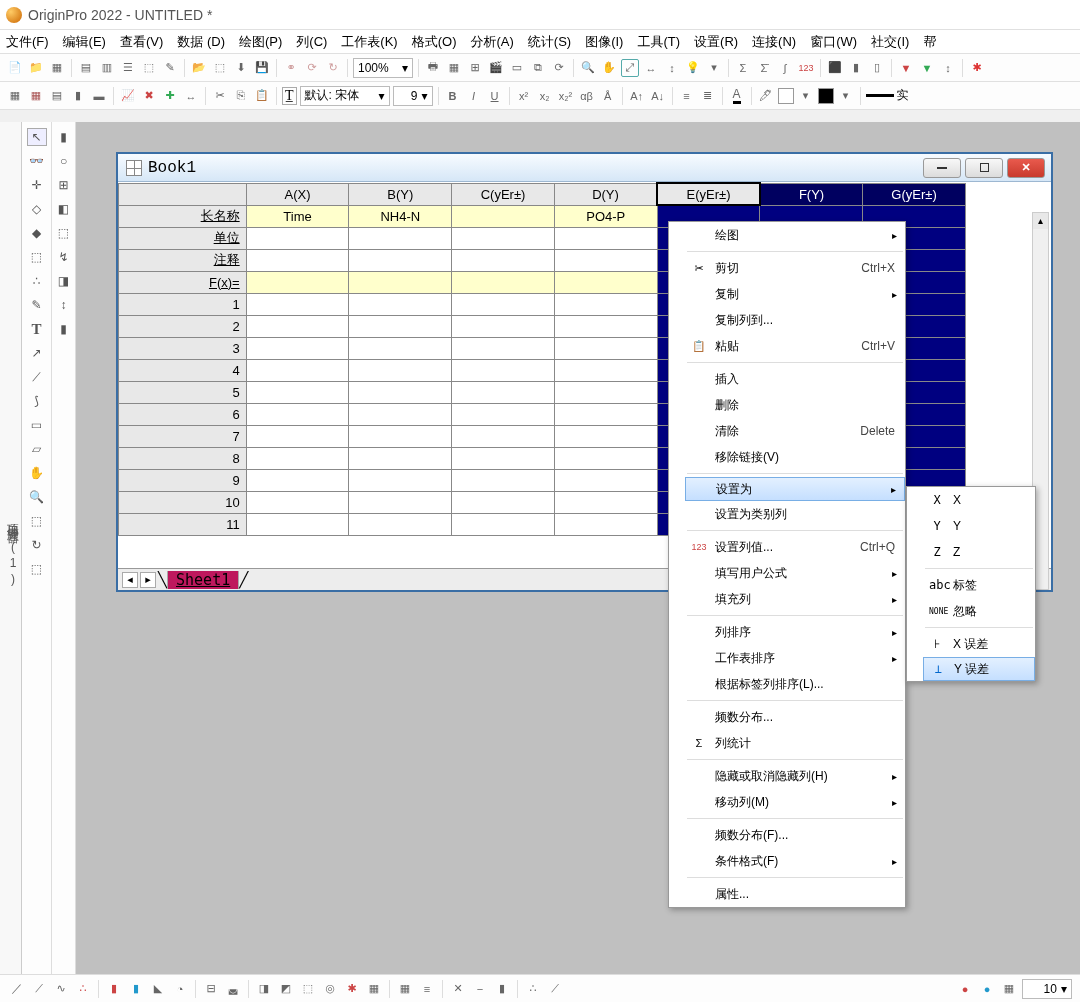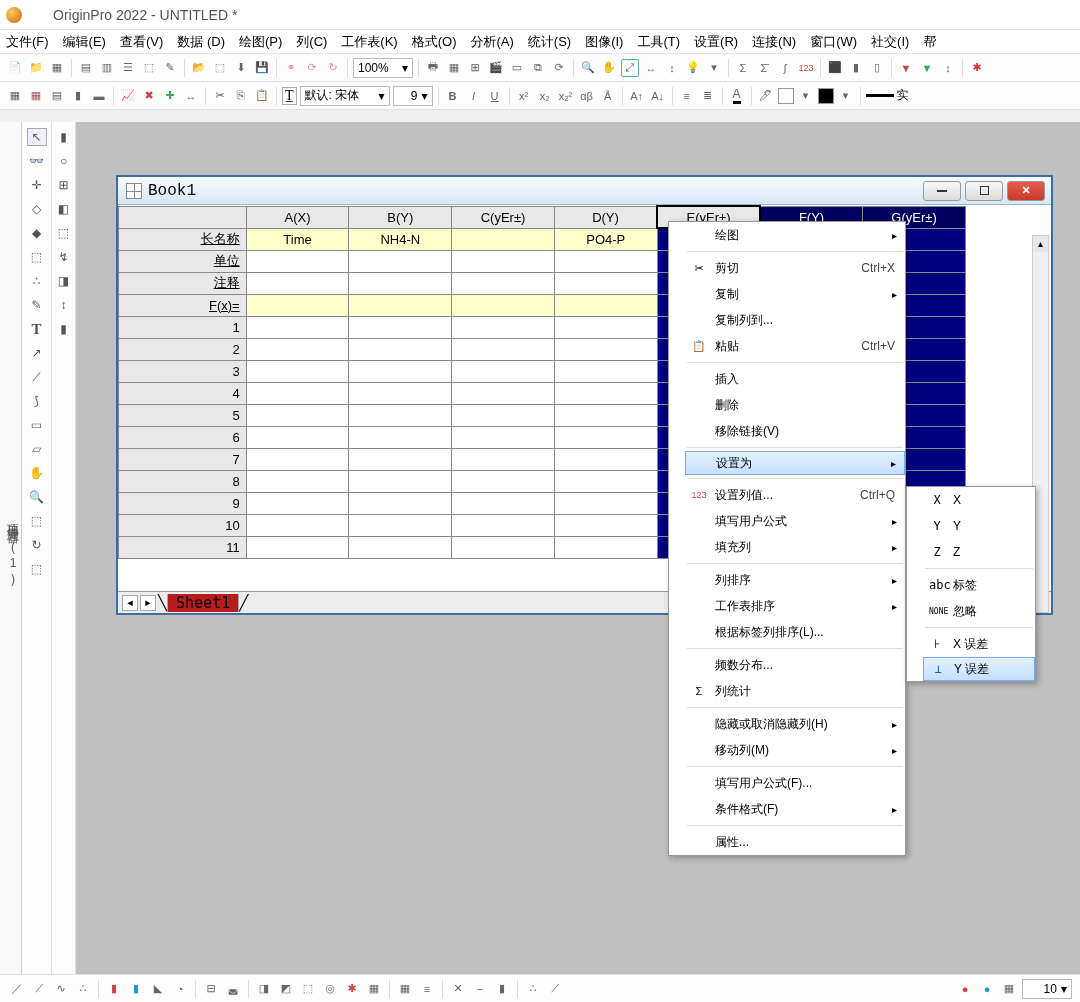--- a/index.html
+++ b/index.html
@@ -1,35 +1,35 @@
 <!DOCTYPE html>
 <html><head>
 <meta charset="utf-8">
 <style>
 * { margin:0; padding:0; box-sizing:border-box; font-family:"Microsoft YaHei","SimSun",sans-serif; font-size:12px; }
 body { background:#f0f0f0; width:1080px; height:1002px; overflow:hidden; position:relative; }
 .titlebar { height:30px; background:#fff; display:flex; align-items:center; padding-left:6px; border-bottom:1px solid #e0e0e0; }
 .app-icon { width:16px; height:16px; border-radius:50%; background:radial-gradient(circle at 30% 30%,#ffcc66,#cc6600); margin-right:6px; }
-.title-text { color:#555; font-size:14px;margin-left:25px; }
+.title-text { color:#555; font-size:14px; }
 .menubar { height:24px; background:#fff; display:flex; align-items:center; gap:2px; border-bottom:1px solid #e0e0e0; }
 .menu-item { padding:2px 6px; color:#000; cursor:default; font-size:13px; }
 .toolbar { height:28px; background:#fdfdfd; display:flex; align-items:center; padding:0 6px; gap:3px; border-bottom:1px solid #e0e0e0; overflow:hidden; }
 .tb-icon { width:18px; height:18px; display:inline-flex; align-items:center; justify-content:center; font-size:11px; color:#666; border:1px solid transparent; border-radius:2px; }
 .tb-sep { width:1px; height:18px; background:#ddd; margin:0 2px; }
 .zoom-box { display:inline-flex; border:1px solid #bbb; height:20px; align-items:center; padding:0 4px; background:#fff; min-width:60px; font-size:12px; font-family:Consolas,monospace; }
 .font-box { display:inline-flex; border:1px solid #bbb; height:20px; align-items:center; padding:0 4px; background:#fff; min-width:90px; font-size:12px; }
 .size-box { display:inline-flex; border:1px solid #bbb; height:20px; align-items:center; padding:0 4px; background:#fff; min-width:40px; font-size:12px; justify-content:flex-end;}
 .color-sw { width:16px; height:16px; border:1px solid #999; }
 .workspace { position:absolute; top:122px; left:0; right:0; bottom:28px; background:#c0c0c0; display:flex; }
 .left-panel { width:22px; background:#f8f8f8; border-right:1px solid #ccc; writing-mode:vertical-rl; text-orientation:upright; font-size:11px; padding-top:6px; color:#555; display:flex; flex-direction:column; gap:6px; align-items:center;}
 .left-panel span { padding:4px 0; letter-spacing:2px;}
 .tool-strip { width:30px; background:#fdfdfd; border-right:1px solid #ddd; display:flex; flex-direction:column; align-items:center; padding-top:6px; gap:6px; }
 .ts-icon { width:20px; height:18px; display:flex; align-items:center; justify-content:center; color:#555; font-size:12px; border:1px solid transparent; }
 .canvas { flex:1; background:#c0c0c0; position:relative; }
-.book-window { position:absolute; left:40px; top:53px; width:937px; height:440px; background:#fff; border:2px solid #3a6ea5; box-shadow:0 0 0 1px #fff inset; }
+.book-window { position:absolute; left:40px; top:30px; width:937px; height:440px; background:#fff; border:2px solid #3a6ea5; box-shadow:0 0 0 1px #fff inset; }
 .book-titlebar { height:28px; background:linear-gradient(#f7fbff,#d6e7f7); display:flex; align-items:center; justify-content:space-between; padding:0 6px 0 8px; border-bottom:1px solid #9db7d1; }
 .book-title-left { display:flex; align-items:center; gap:6px; }
 .grid-icon { width:16px; height:16px; background:linear-gradient(#fff,#fff); border:1px solid #888; position:relative; }
 .grid-icon::before,.grid-icon::after { content:""; position:absolute; background:#888; }
 .grid-icon::before { left:50%; top:0; bottom:0; width:1px; }
 .grid-icon::after { top:50%; left:0; right:0; height:1px; }
 .book-title { font-family:Consolas,"Courier New",monospace; font-size:16px; color:#000; }
 .win-controls { display:flex; gap:4px; }
 .win-btn { width:38px; height:20px; background:linear-gradient(#f8f8f8,#dcdcdc); border:1px solid #999; border-radius:3px; display:flex; align-items:center; justify-content:center; font-size:11px; color:#333;}
 .win-btn.close { background:linear-gradient(#e95a4d,#c83a2d); color:#fff; font-weight:bold; }
@@ -41,21 +41,21 @@
 table.sheet th { background:#e8e8e8; font-weight:normal; }
 .rowhdr { background:#e8e8e8 !important; text-align:right !important; padding-right:6px; width:118px;text-decoration:underline; }
 .rownum { background:#e8e8e8 !important; text-align:right !important; padding-right:6px; width:118px; }
 .lname-row td:not(.rowhdr) { background:#ffffcc; }
 .fx-row td:not(.rowhdr) { background:#ffffcc; }
 .col-sel { background:#000060 !important; color:#fff !important; }
 .col-sel-body { background:#000080 !important; }
 .active-col-hdr { border:2px solid #000 !important; font-weight:bold; }
 .sheet-tabs { position:absolute; bottom:0; left:0; right:0; height:22px; background:#ededed; display:flex; align-items:center; padding-left:4px; border-top:1px solid #999;}
 .tab-arrow { width:16px; height:16px; display:flex; align-items:center; justify-content:center; font-size:11px; border:1px solid #aaa; background:#fff; margin-right:2px;}
-.tab-label { font-family:Consolas,monospace; font-size:15px; padding:0 8px; border:1px solid #aaa; border-top:none; border-bottom:none; background:#b91c1c; }
+.tab-label { font-family:Consolas,monospace; font-size:15px; padding:0 8px; border:1px solid #aaa; border-top:none; border-bottom:none; background:#be185d;text-decoration:underline; }
 .scrollbar-v { position:absolute; right:2px; top:30px; bottom:0; width:17px; background:#f0f0f0; border:1px solid #ccc; }
 .scroll-up { position:absolute; top:0; left:0; right:0; height:16px; background:#e8e8e8; text-align:center; font-size:10px; line-height:16px;}
 
 .ctxmenu { position:absolute; background:#fff; border:1px solid #999; box-shadow:2px 2px 6px rgba(0,0,0,0.3); z-index:100;padding-left:16px; }
 .ctxmenu.main { left:668px; top:221px; width:238px; }
 .ctx-item { height:26px; display:flex; align-items:center; padding-left:30px; padding-right:10px; position:relative; font-size:13px; color:#000; }
 .ctx-item.sep { height:1px; background:#ddd; margin:3px 2px; padding:0; }
 .ctx-item .shortcut { margin-left:auto; color:#444; }
 .ctx-item .arrow { position:absolute; right:8px; font-size:10px; }
 .ctx-item.highlight { background:linear-gradient(#e3f0ff,#c5dfff); border:1px solid #78aee5; height:24px; }
@@ -467,26 +467,33 @@
       <span class="shortcut">Ctrl+V</span>
     </div>
   <div class="ctx-item sep"></div>
   <div class="ctx-item">
       <span>插入</span>
     </div>
   <div class="ctx-item">
       <span>删除</span>
     </div>
   <div class="ctx-item">
+      <span>清除</span>
+      <span class="shortcut">Delete</span>
+    </div>
+  <div class="ctx-item">
       <span>移除链接(V)</span>
     </div>
   <div class="ctx-item sep"></div>
   <div class="ctx-item highlight">
       <span>设置为</span>
       <span class="arrow">▸</span>
+    </div>
+  <div class="ctx-item">
+      <span>设置为类别列</span>
     </div>
   <div class="ctx-item sep"></div>
   <div class="ctx-item">
       <span class="ctx-icon" style="font-size:9px;color:#c44">123</span>
       <span>设置列值...</span>
       <span class="shortcut">Ctrl+Q</span>
     </div>
   <div class="ctx-item">
       <span>填写用户公式</span>
       <span class="arrow">▸</span>
@@ -519,21 +526,21 @@
   <div class="ctx-item">
       <span>隐藏或取消隐藏列(H)</span>
       <span class="arrow">▸</span>
     </div>
   <div class="ctx-item">
       <span>移动列(M)</span>
       <span class="arrow">▸</span>
     </div>
   <div class="ctx-item sep"></div>
   <div class="ctx-item">
-      <span>填写用户公式(F)...</span>
+      <span>频数分布(F)...</span>
     </div>
   <div class="ctx-item">
       <span>条件格式(F)</span>
       <span class="arrow">▸</span>
     </div>
   <div class="ctx-item sep"></div>
   <div class="ctx-item">
       <span>属性...</span>
     </div>
 </div>

